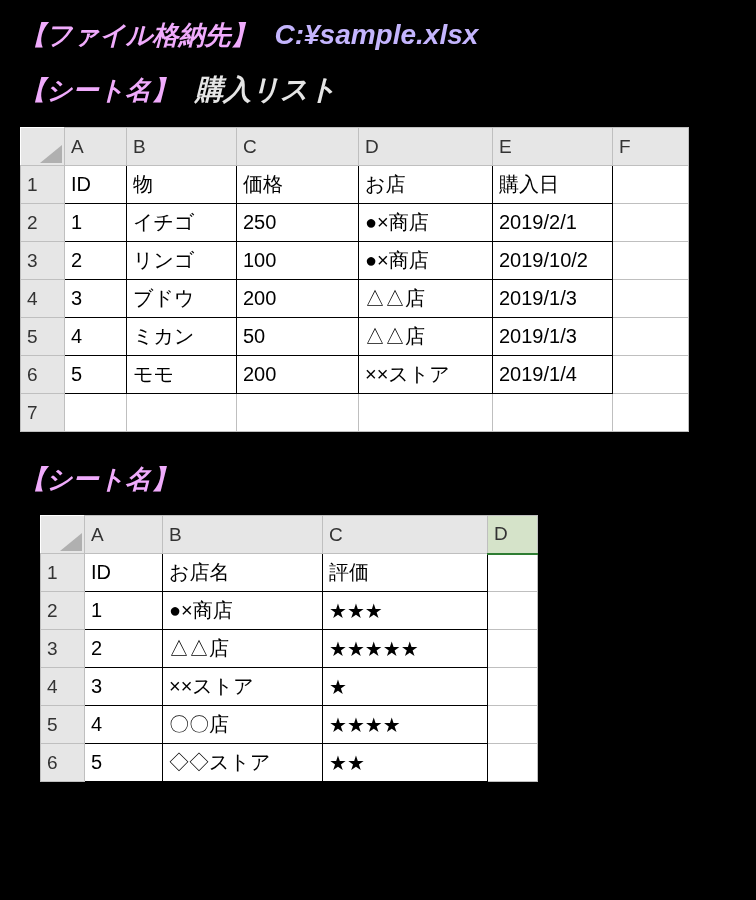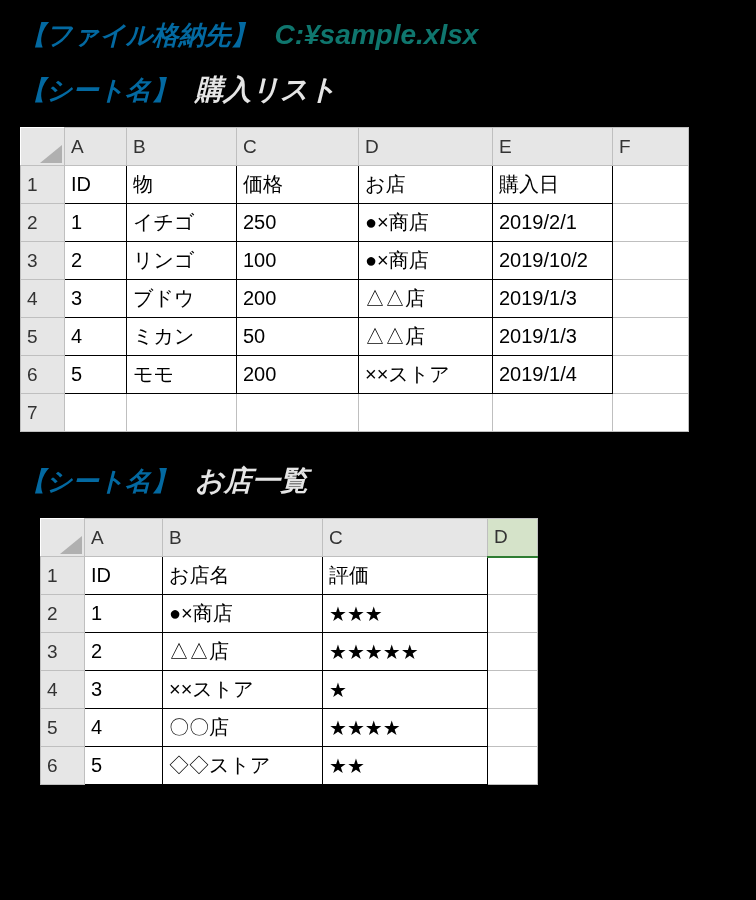--- a/index.html
+++ b/index.html
@@ -10,27 +10,27 @@
       width: 756px;
       box-sizing: border-box;
     }
     .heading {
       display: flex;
       align-items: baseline;
       gap: 18px;
       margin-bottom: 18px;
     }
     .heading .label {
-      color: #0369a1;
+      color: #f0abfc;
       font-size: 26px;
       font-weight: bold;
       font-style: italic;
     }
     .heading .value {
-      color: #0f766e;
+      color: #c4b5fd;
       font-size: 28px;
       font-weight: bold;
       font-style: italic;
     }
     .heading .sheet-value {
       color: #e5e5e5;
       font-size: 28px;
       font-weight: bold;
       font-style: italic;
     }
@@ -200,21 +200,20 @@
     <td class="cell"></td>
     <td class="cell"></td>
     <td class="cell"></td>
     <td class="cell"></td>
   </tr>
 </tbody></table>
 
 
 <div class="heading">
   <span class="label">【シート名】</span>
-  <span class="sheet-value">お店一覧</span>
 </div>
 
 
 <table class="ss spreadsheet" style="margin-left:20px">
   <tbody>
       <tr>
     <td class="corner">
           <span class="tri"></span>
         </td>
     <th class="colhdr" style="width:78px">A</th>

